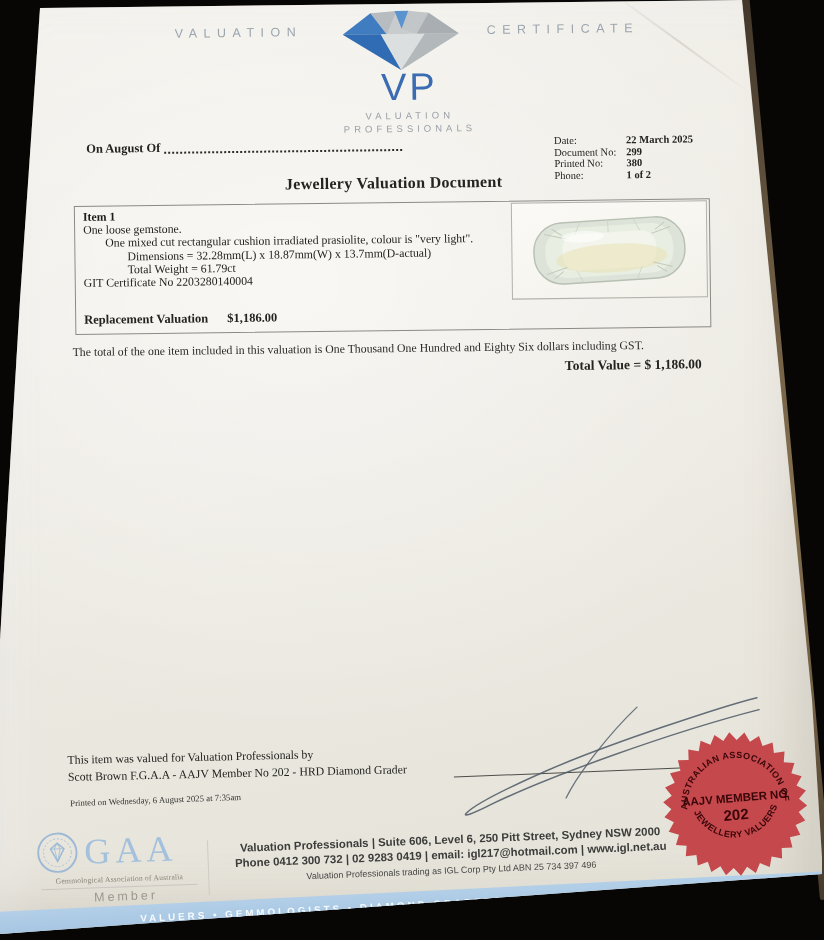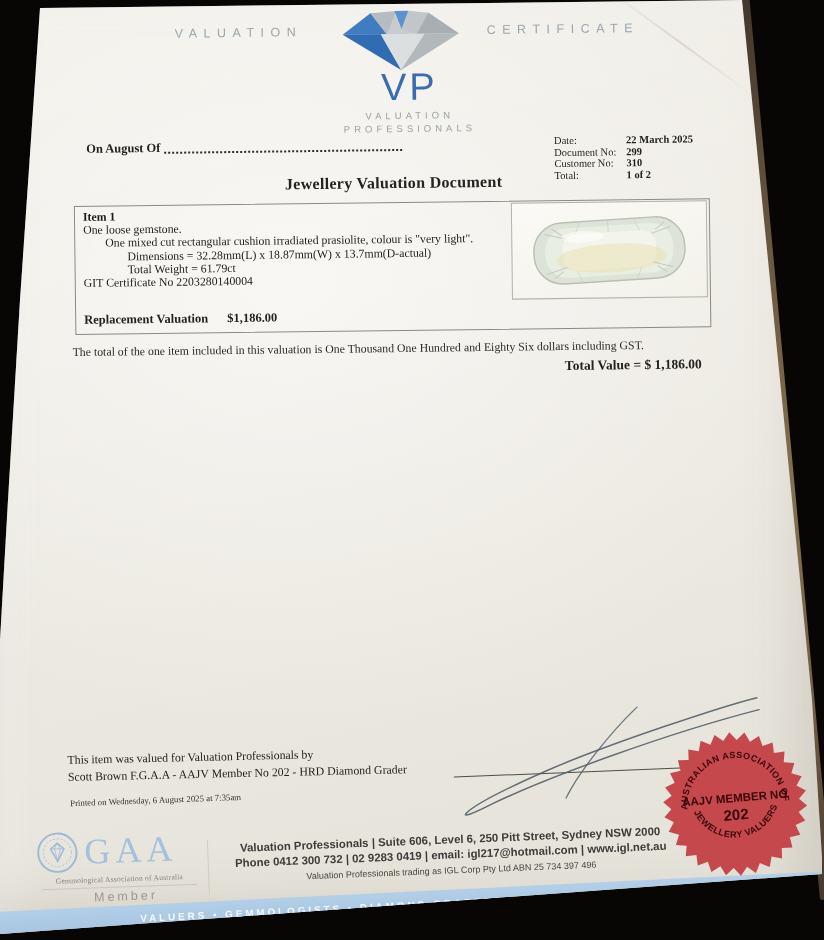--- a/index.html
+++ b/index.html
@@ -155,25 +155,25 @@
       <div class="meta">
         <div class="row">
           <span class="lab">Date:</span>
           <span class="val">22 March 2025</span>
         </div>
         <div class="row">
           <span class="lab">Document No:</span>
           <span class="val">299</span>
         </div>
         <div class="row">
-          <span class="lab">Customer No:</span>
-          <span class="val">310</span>
-        </div>
-        <div class="row">
-          <span class="lab">Total:</span>
+          <span class="lab">Printed No:</span>
+          <span class="val">380</span>
+        </div>
+        <div class="row">
+          <span class="lab">Phone:</span>
           <span class="val">1 of 2</span>
         </div>
       </div>
 
       <div class="doc-title">Jewellery Valuation Document</div>
 
       <div class="item-box">
         <div class="txt">
           <div class="item-heading">Item 1</div>
           <div>One loose gemstone.</div>

